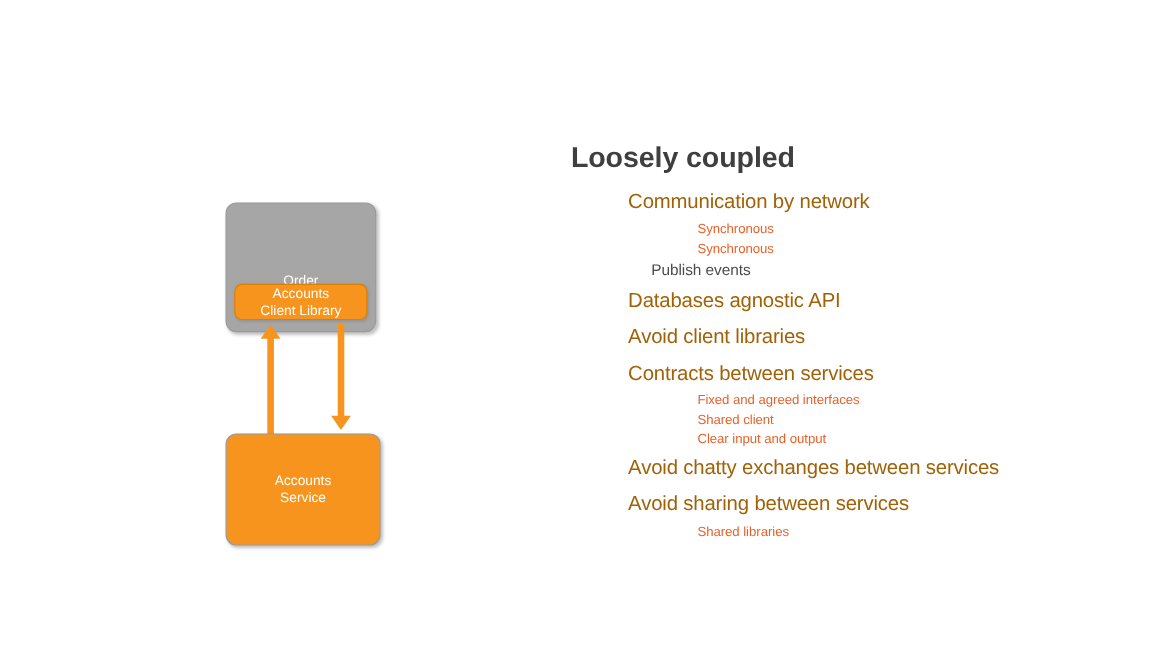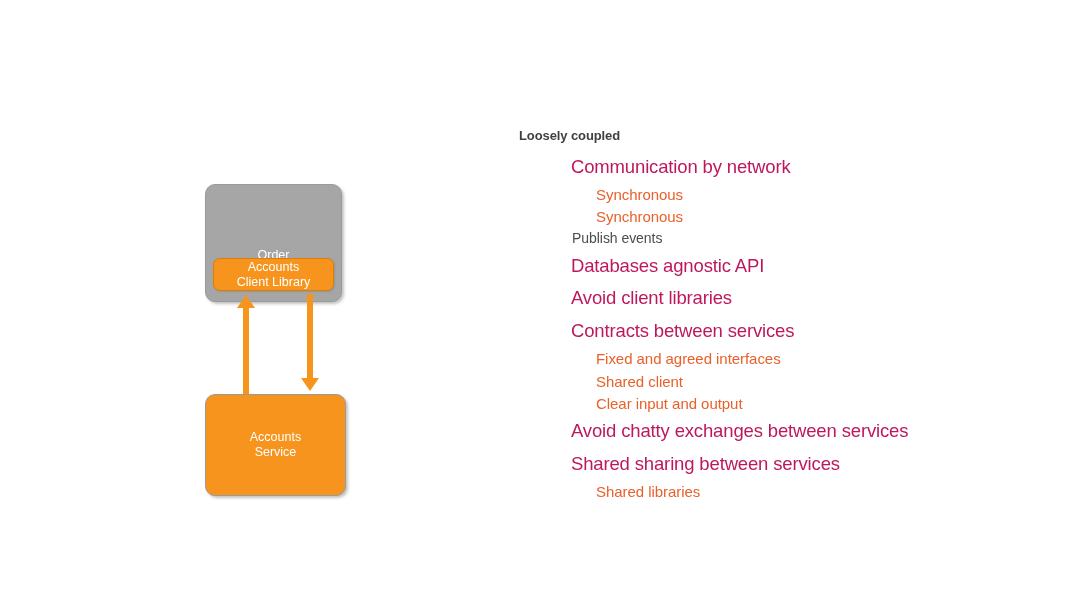--- a/index.html
+++ b/index.html
@@ -130,53 +130,53 @@
   }
 
   
   #outline {
     position: absolute;
     left: 519px;
     top: 128px;
     width: 530px;
   }
   #outline-title {
-    font-size: 13px;
+    font-size: 26px;
     font-weight: bold;
     color: #3f3f3f;
     letter-spacing: -0.1px;
     margin: 0 0 8px 0;
   }
   ul.outline-list {
     list-style: none;
     margin: 0;
     padding: 0;
   }
   li.outline-item {
     white-space: nowrap;
   }
   
   li.lvl1 {
     margin-left: 52px;
     font-size: 18.5px;
-    color: #be185d;
+    color: #a16207;
     line-height: 1.78;
     letter-spacing: -0.15px;
   }
   
   li.lvl2 {
-    margin-left: 77px;
-    font-size: 15px;
+    margin-left: 115px;
+    font-size: 12px;
     color: #e8612b;
     line-height: 1.48;
     letter-spacing: -0.05px;
   }
   
   li.lvl3 {
-    margin-left: 53px;
+    margin-left: 73px;
     font-size: 14px;
     color: #4c4c4c;
     line-height: 1.52;
     letter-spacing: -0.05px;
   }
 </style>
 </head>
 <body>
 
 <div id="slide">
@@ -217,18 +217,18 @@
         <li class="outline-item lvl2">Synchronous</li>
         <li class="outline-item lvl2">Synchronous</li>
         <li class="outline-item lvl3">Publish events</li>
         <li class="outline-item lvl1">Databases agnostic API</li>
         <li class="outline-item lvl1">Avoid client libraries</li>
         <li class="outline-item lvl1">Contracts between services</li>
         <li class="outline-item lvl2">Fixed and agreed interfaces</li>
         <li class="outline-item lvl2">Shared client</li>
         <li class="outline-item lvl2">Clear input and output</li>
         <li class="outline-item lvl1">Avoid chatty exchanges between services</li>
-        <li class="outline-item lvl1">Shared sharing between services</li>
+        <li class="outline-item lvl1">Avoid sharing between services</li>
         <li class="outline-item lvl2">Shared libraries</li>
       </ul>
   </div>
 
 </div>
 
 </body></html>

